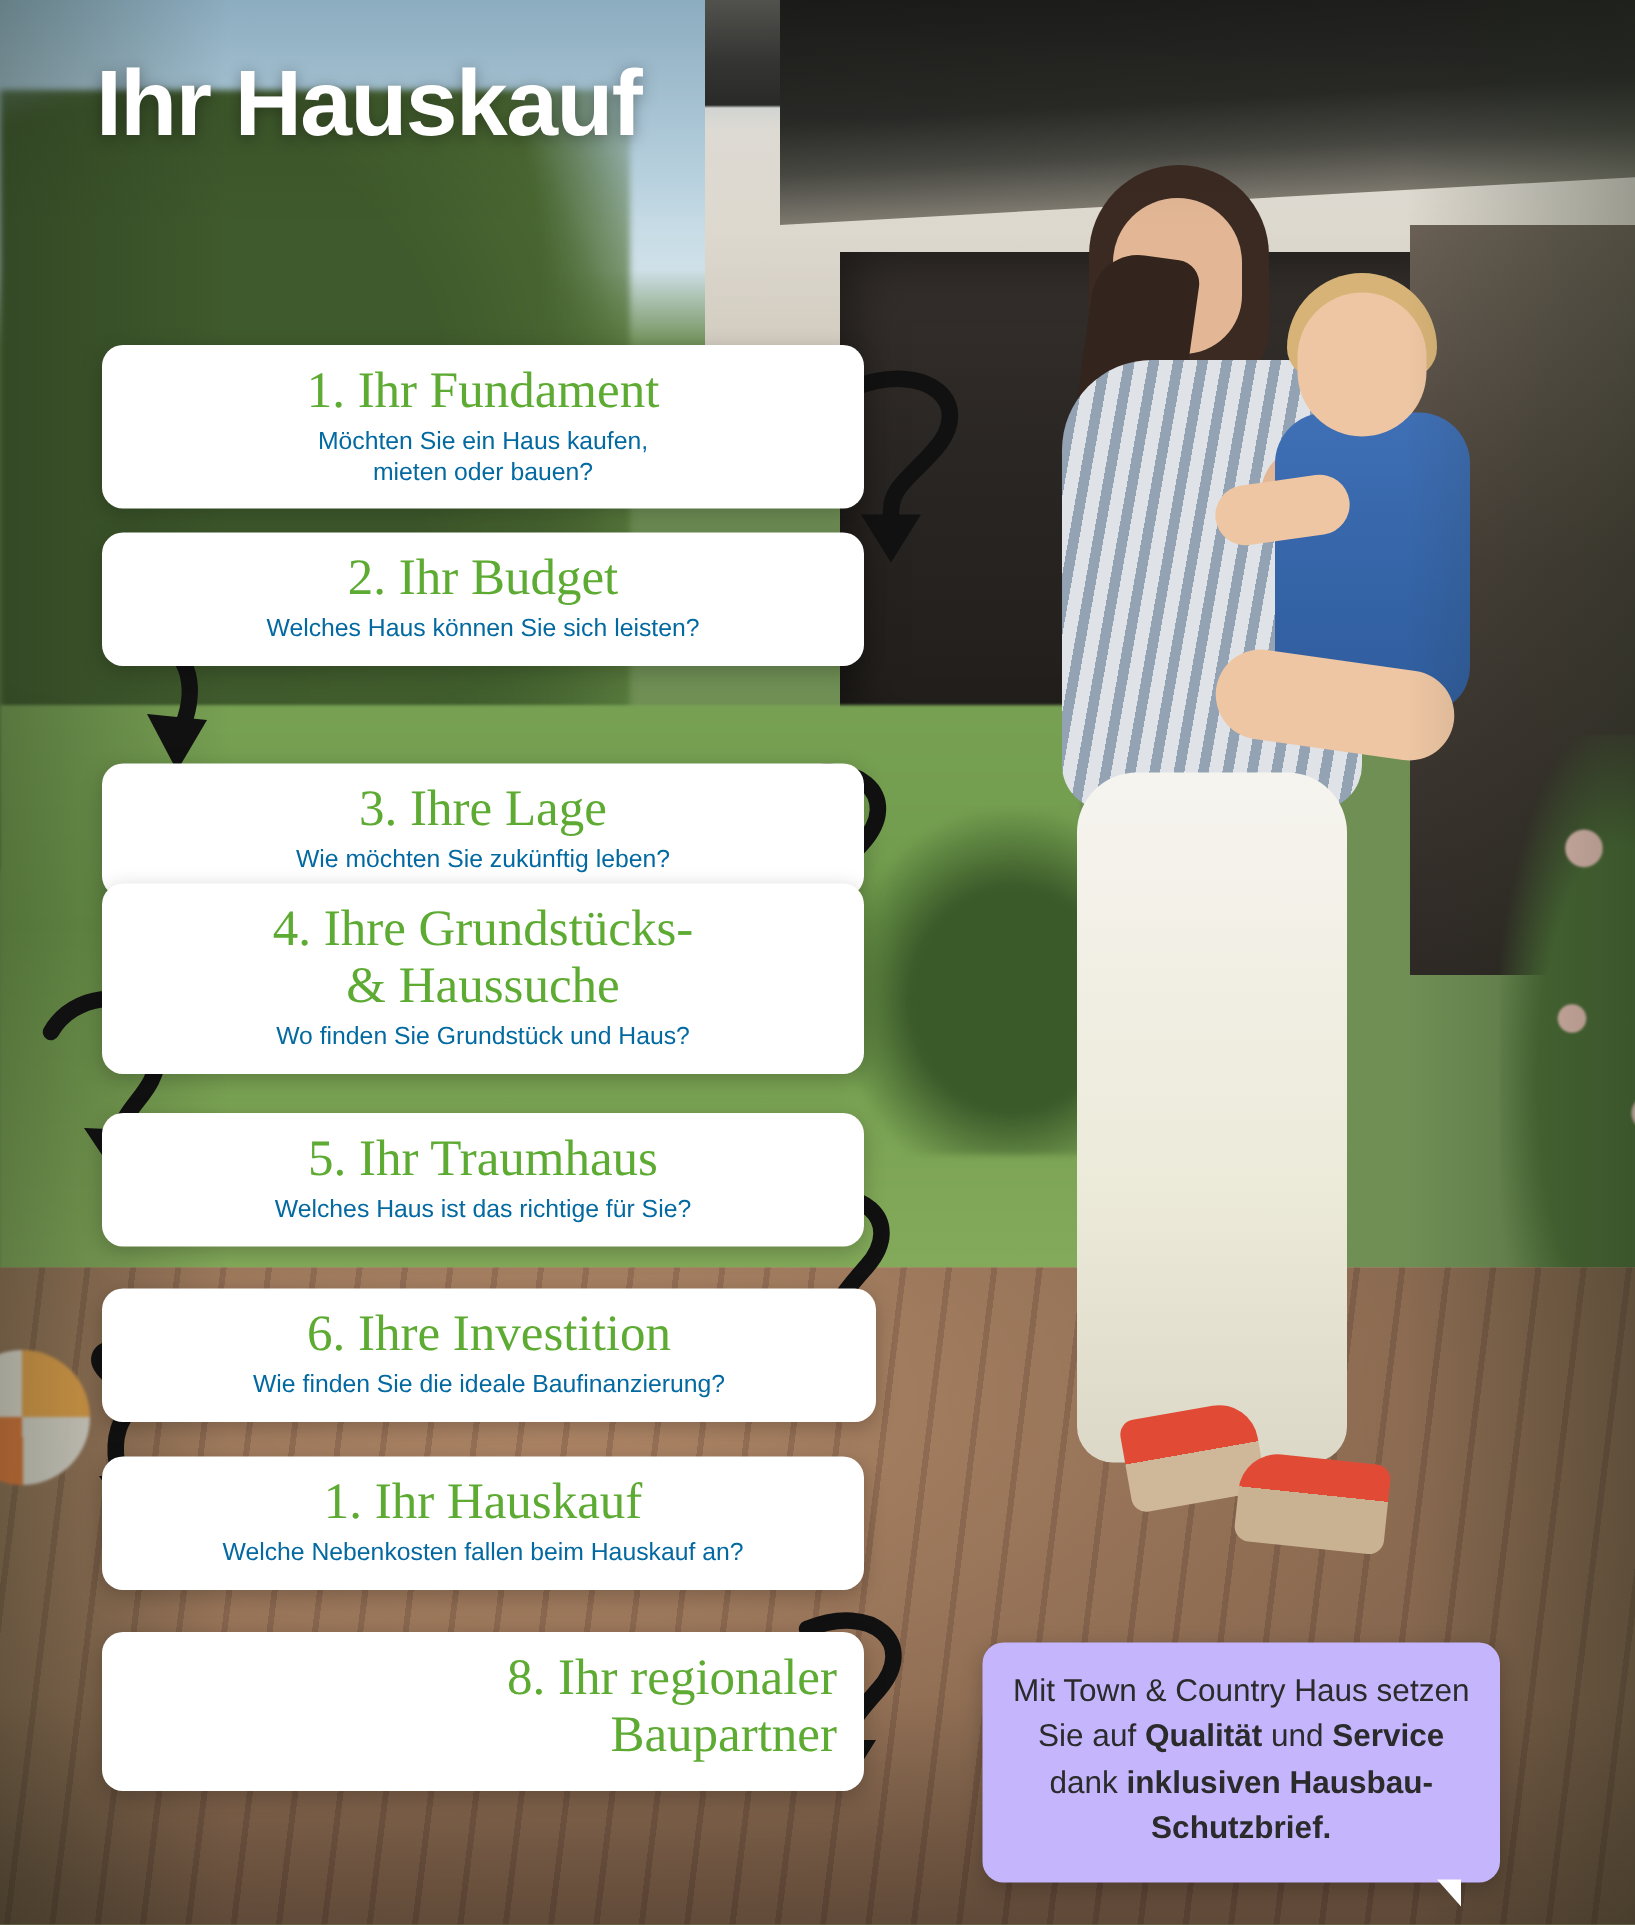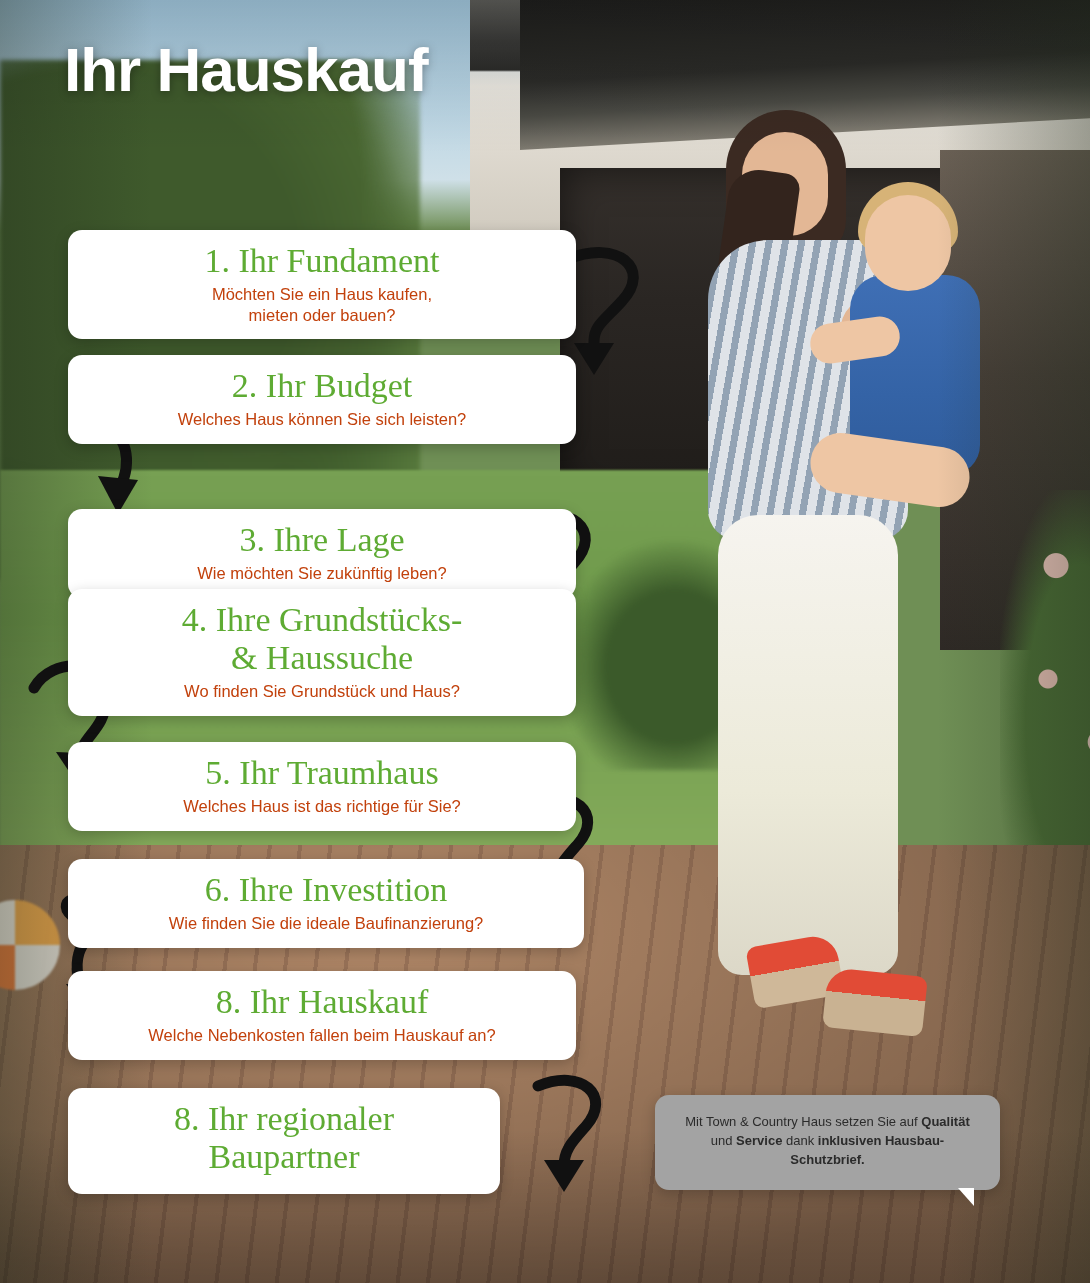--- a/index.html
+++ b/index.html
@@ -233,40 +233,40 @@
   .card-title {
     color: #5eab33;
     font-family: "Liberation Serif", serif;
     font-weight: normal;
     font-size: 34px;
     line-height: 1.12;
     margin-bottom: 4px;
     white-space: pre-line;
   }
   .card-sub {
-    color: #c2410c;
+    color: #0369a1;
     font-size: 16.5px;
     line-height: 1.25;
     white-space: pre-line;
   }
 
   
   .note {
     position: absolute;
     left: 655px;
     top: 1095px;
     width: 345px;
-    background: #a3a3a3;
+    background: #c4b5fd;
     border-radius: 14px;
     box-shadow: 0 4px 14px rgba(0,0,0,.22);
     padding: 18px 20px 20px 20px;
     box-sizing: border-box;
     text-align: center;
     color: #2b2b2b;
-    font-size: 13px;
+    font-size: 21px;
     line-height: 1.45;
   }
   .note b { font-weight: bold; }
   .note:after {
     content: "";
     position: absolute;
     right: 26px;
     bottom: -16px;
     border-left: 16px solid transparent;
     border-right: 0 solid transparent;
@@ -393,25 +393,25 @@
     <div class="card-title">5. Ihr Traumhaus</div>
     <div class="card-sub">Welches Haus ist das richtige für Sie?</div>
   </div>
 
   <div class="card" style="left:68px; top:859px; width:516px;">
     <div class="card-title">6. Ihre Investition</div>
     <div class="card-sub">Wie finden Sie die ideale Baufinanzierung?</div>
   </div>
 
   <div class="card" style="left:68px; top:971px; width:508px;">
-    <div class="card-title">8. Ihr Hauskauf</div>
+    <div class="card-title">1. Ihr Hauskauf</div>
     <div class="card-sub">Welche Nebenkosten fallen beim Hauskauf an?</div>
   </div>
 
-  <div class="card" style="left:68px; top:1088px; width:432px;">
+  <div class="card" style="left:68px; top:1088px; width:508px;text-align:right;">
     <div class="card-title">8. Ihr regionaler
 Baupartner</div>
   </div>
 
   <div class="note">
     <span>Mit Town &amp; Country Haus setzen Sie auf </span><b>Qualität</b><span> und </span><b>Service</b><span> dank </span><b>inklusiven Hausbau-Schutzbrief.</b>
   </div>
 
 </div>
 

